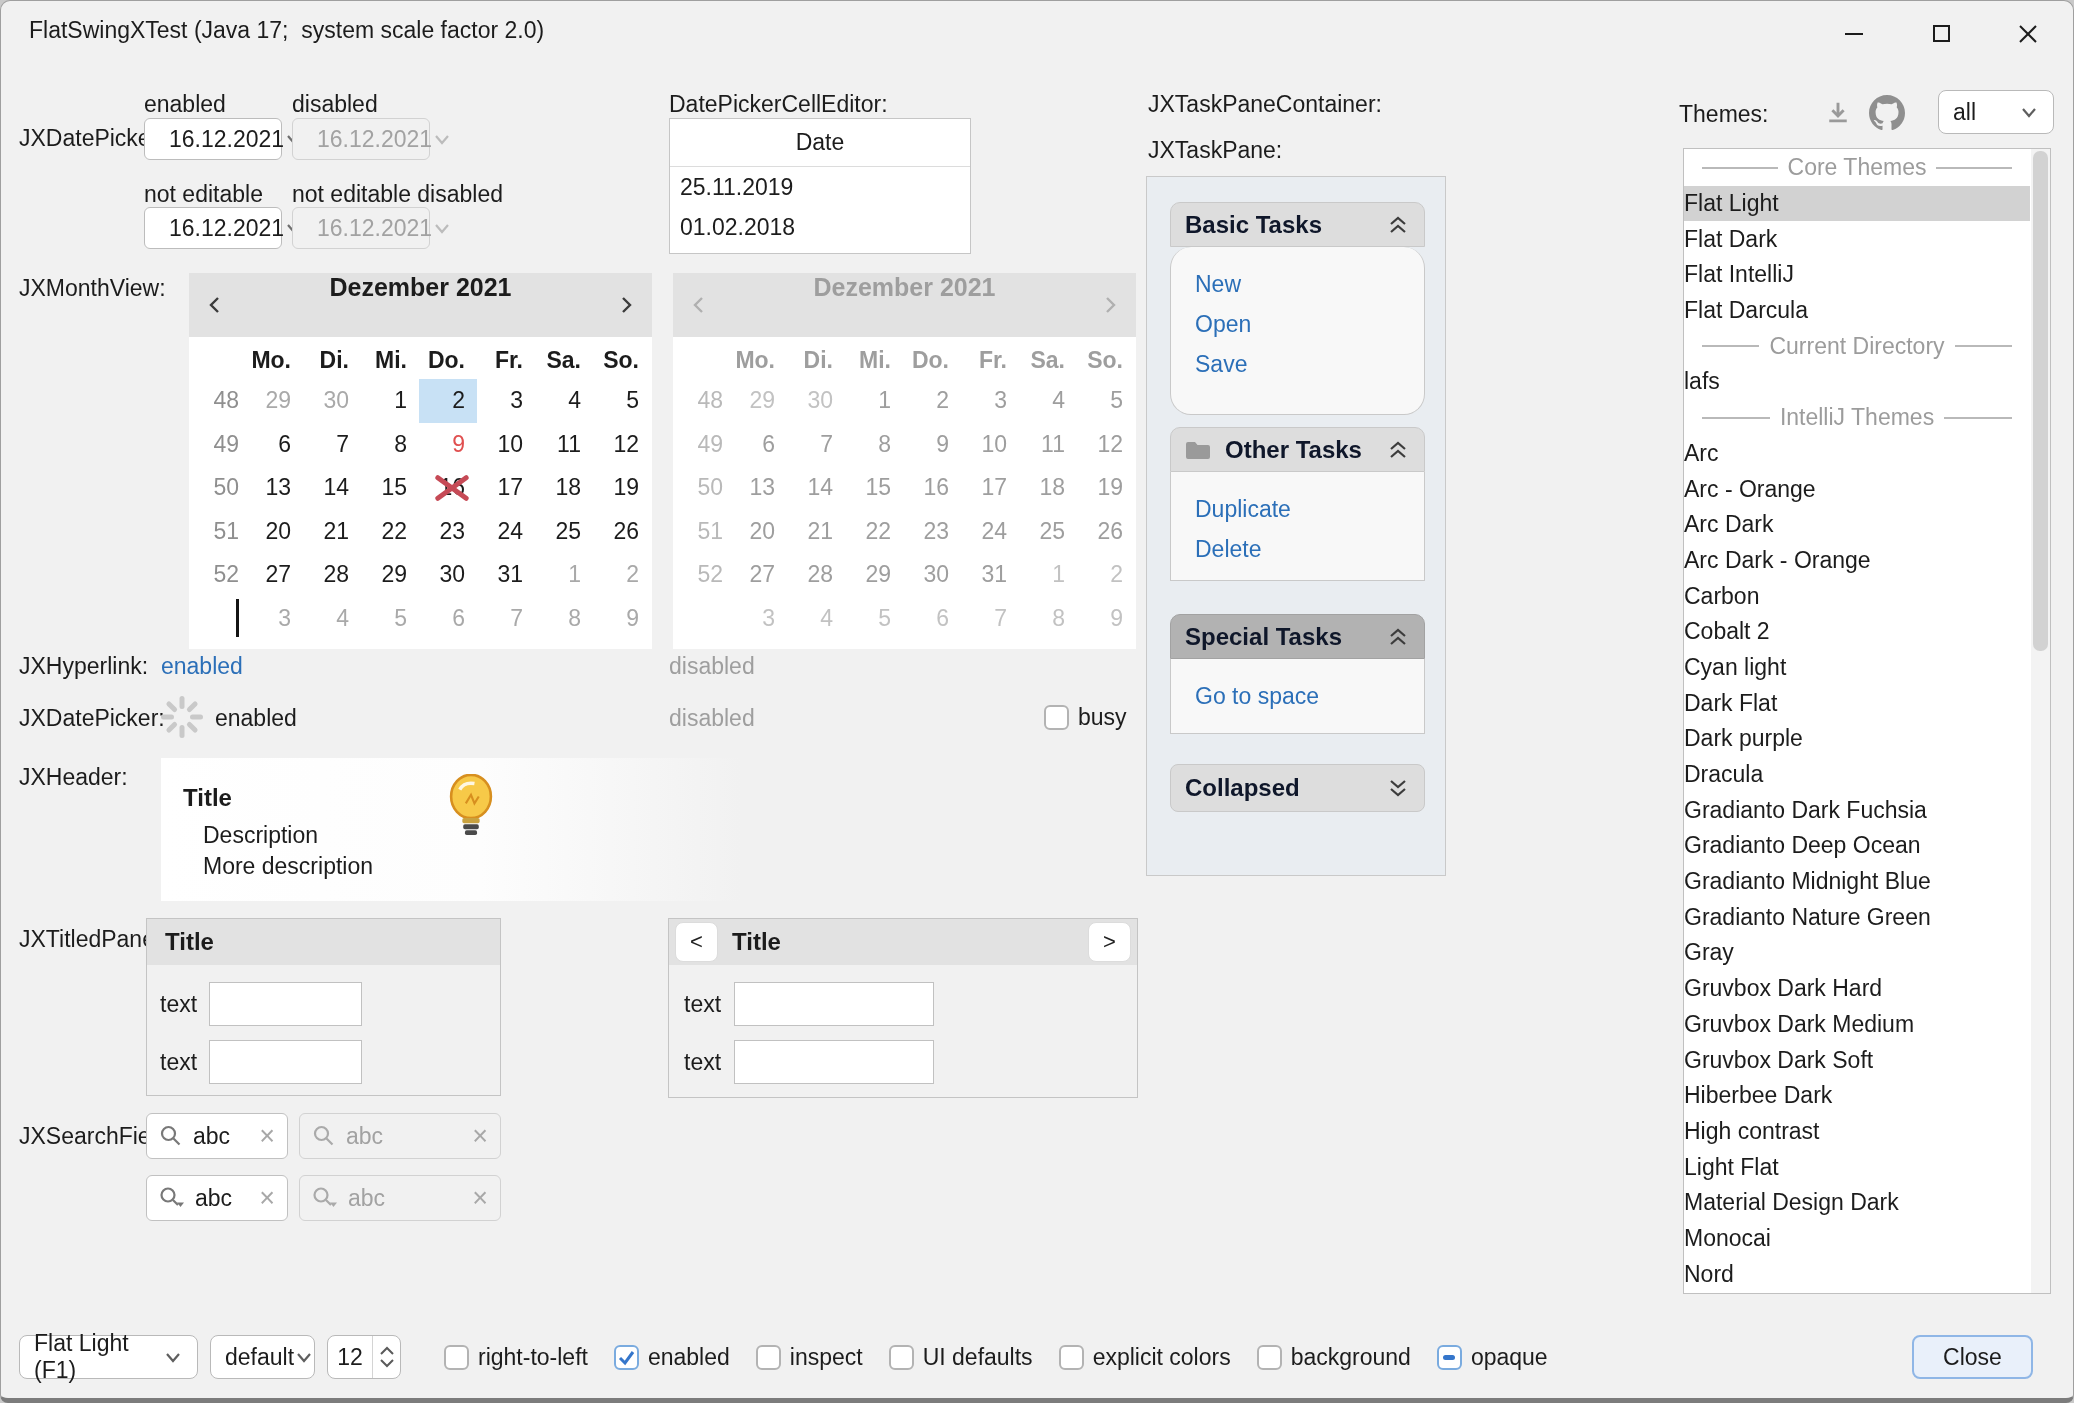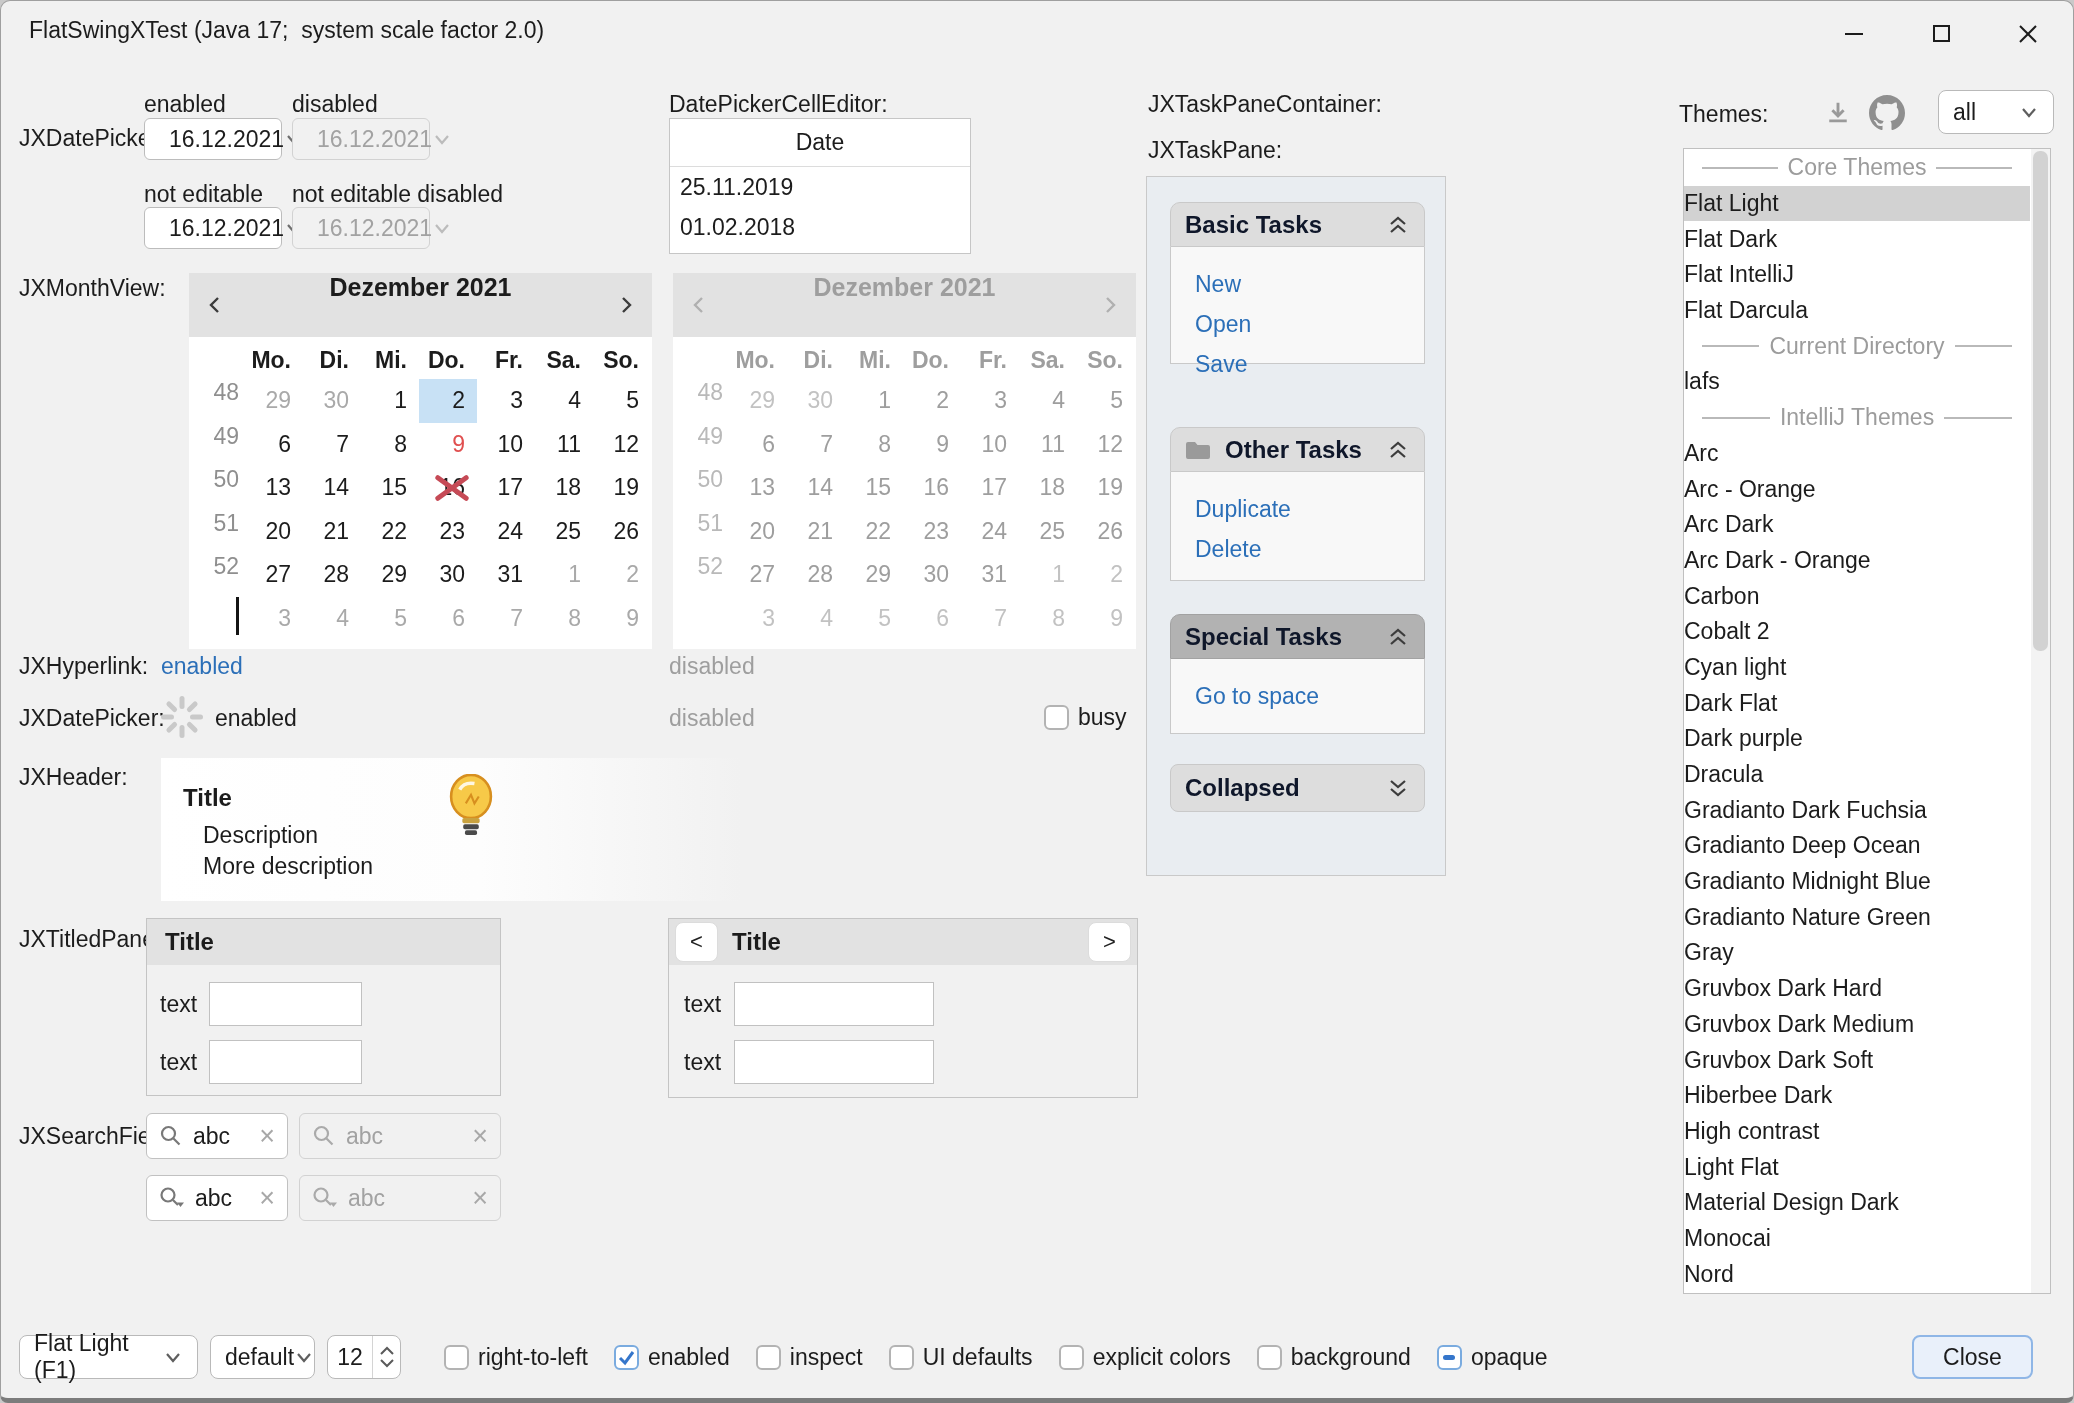--- a/index.html
+++ b/index.html
@@ -30,21 +30,21 @@
   .tbl{background:#fff;border:1px solid #c6c6c6;box-sizing:border-box;}
   .tbl-h{height:47px;display:flex;align-items:center;justify-content:center;border-bottom:1px solid #dcdcdc;}
   .tbl-r{height:40px;display:flex;align-items:center;padding-left:10px;}
 
   
   .cal{width:463px;height:360px;}
   .cal-h{height:64px;background:#e2e2e2;display:flex;align-items:flex-start;}
   .cal-h .chev{width:52px;height:100%;display:flex;align-items:center;justify-content:center;color:#3c3c3c;}
   .cal-h .cal-title{flex:1;text-align:center;font-weight:bold;font-size:25px;}
   .cal-body{background:#fff;height:312px;box-sizing:border-box;padding:4px 0 0 2px;}
-  .cal-row{display:flex;height:43.5px;}
+  .cal-row{display:flex;height:43.5px;align-items:center;}
   .cal-row.dow{height:38px;font-weight:bold;}
   .wk{width:54px;text-align:right;padding-right:6px;box-sizing:border-box;color:#8f8f8f;}
   .dc{width:58px;height:100%;display:flex;align-items:center;justify-content:flex-end;
     padding-right:12px;box-sizing:border-box;position:relative;}
   .dc.selected{background:#c8e1f5;}
   .dc.today{color:#e04f4f;}
   .dc.muted{color:#a9a9a9;}
   .dc.crossed::before,.dc.crossed::after{content:"";position:absolute;left:13px;top:50%;width:40px;height:5px;
     background:#c64a56;border-radius:3px;}
   .dc.crossed::before{transform:translateY(-50%) rotate(36deg);}
@@ -508,21 +508,21 @@
       <div class="tpane" style="top: 25px;">
         <div class="tp-h">
           <span class="tp-title">Basic Tasks</span>
           <span class="tp-chev">
             <svg width="24" height="22" viewBox="0 0 24 22">
               <polyline points="5,10 12,4 19,10" fill="none" stroke="currentColor" stroke-width="2.2"></polyline>
               <polyline points="5,18 12,12 19,18" fill="none" stroke="currentColor" stroke-width="2.2"></polyline>
             </svg>
           </span>
         </div>
-        <div class="tp-c" style="height: 117px;">
+        <div class="tp-c" style="height: 168px; border-radius: 21px;">
           <div class="tp-link">New</div>
           <div class="tp-link">Open</div>
           <div class="tp-link">Save</div>
         </div>
       </div>
       <div class="tpane" style="top: 437px;">
         <div class="tp-h special">
           <span class="tp-title">Special Tasks</span>
           <span class="tp-chev">
             <svg width="24" height="22" viewBox="0 0 24 22">

